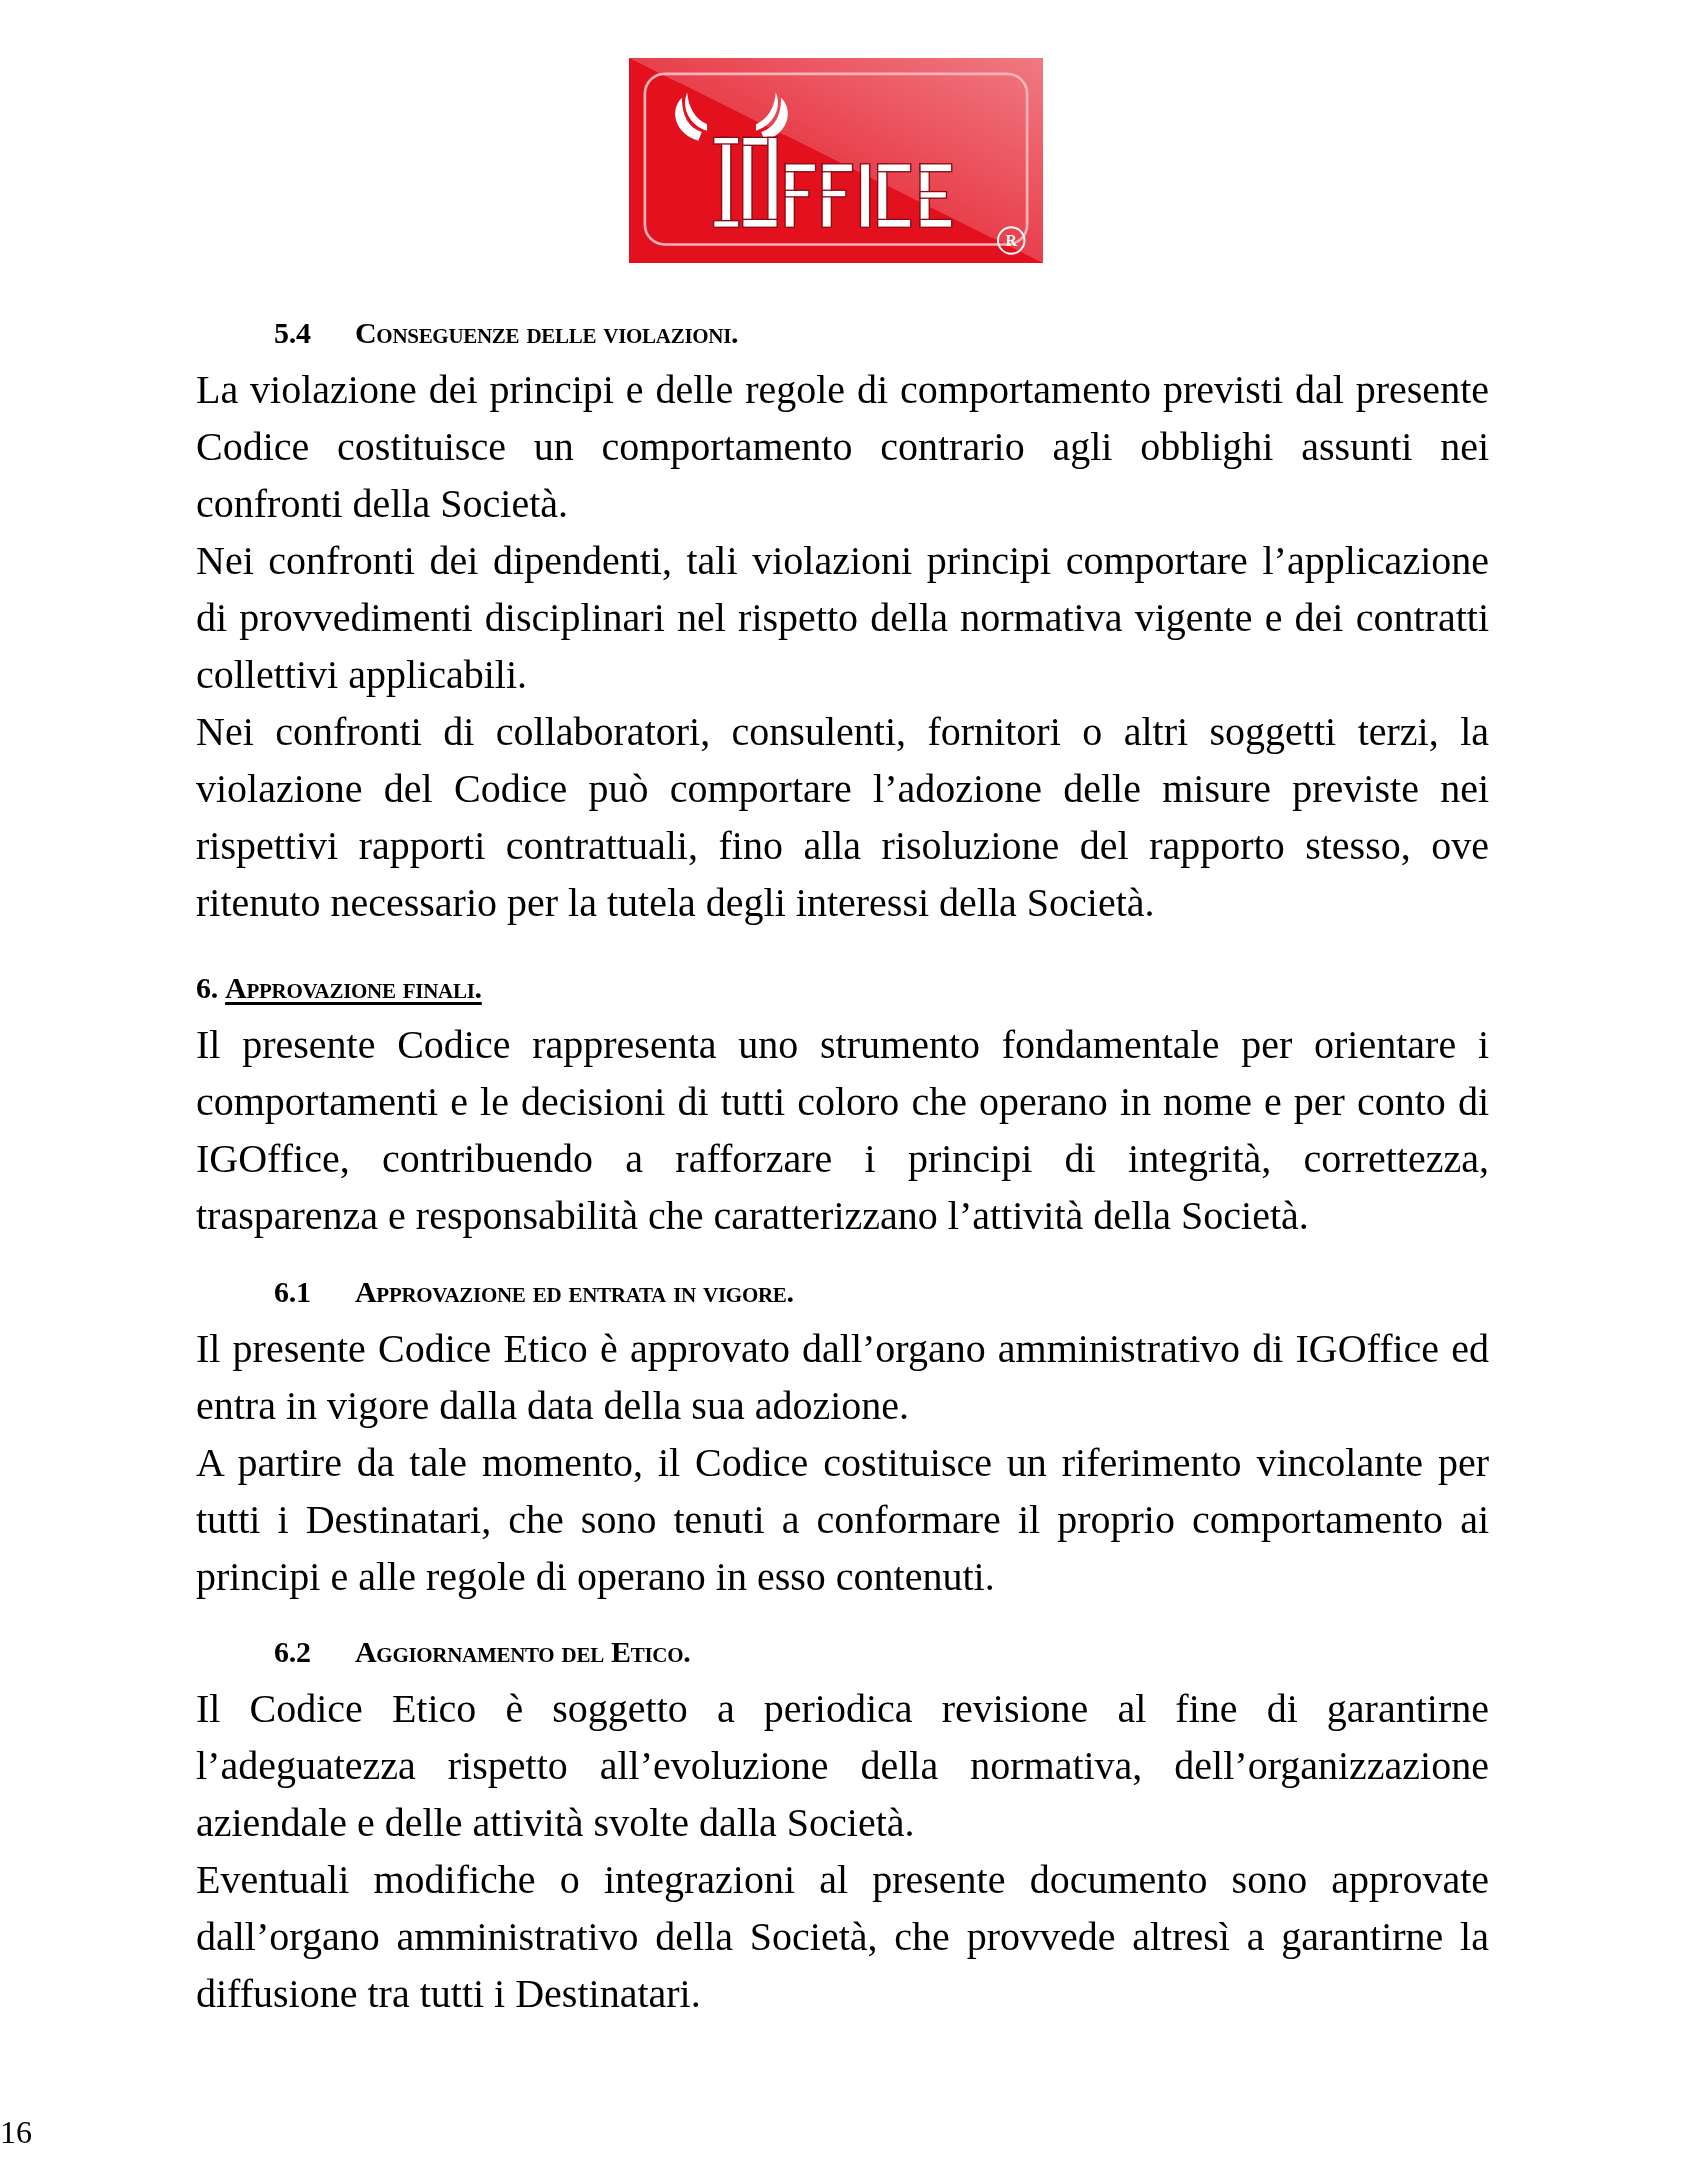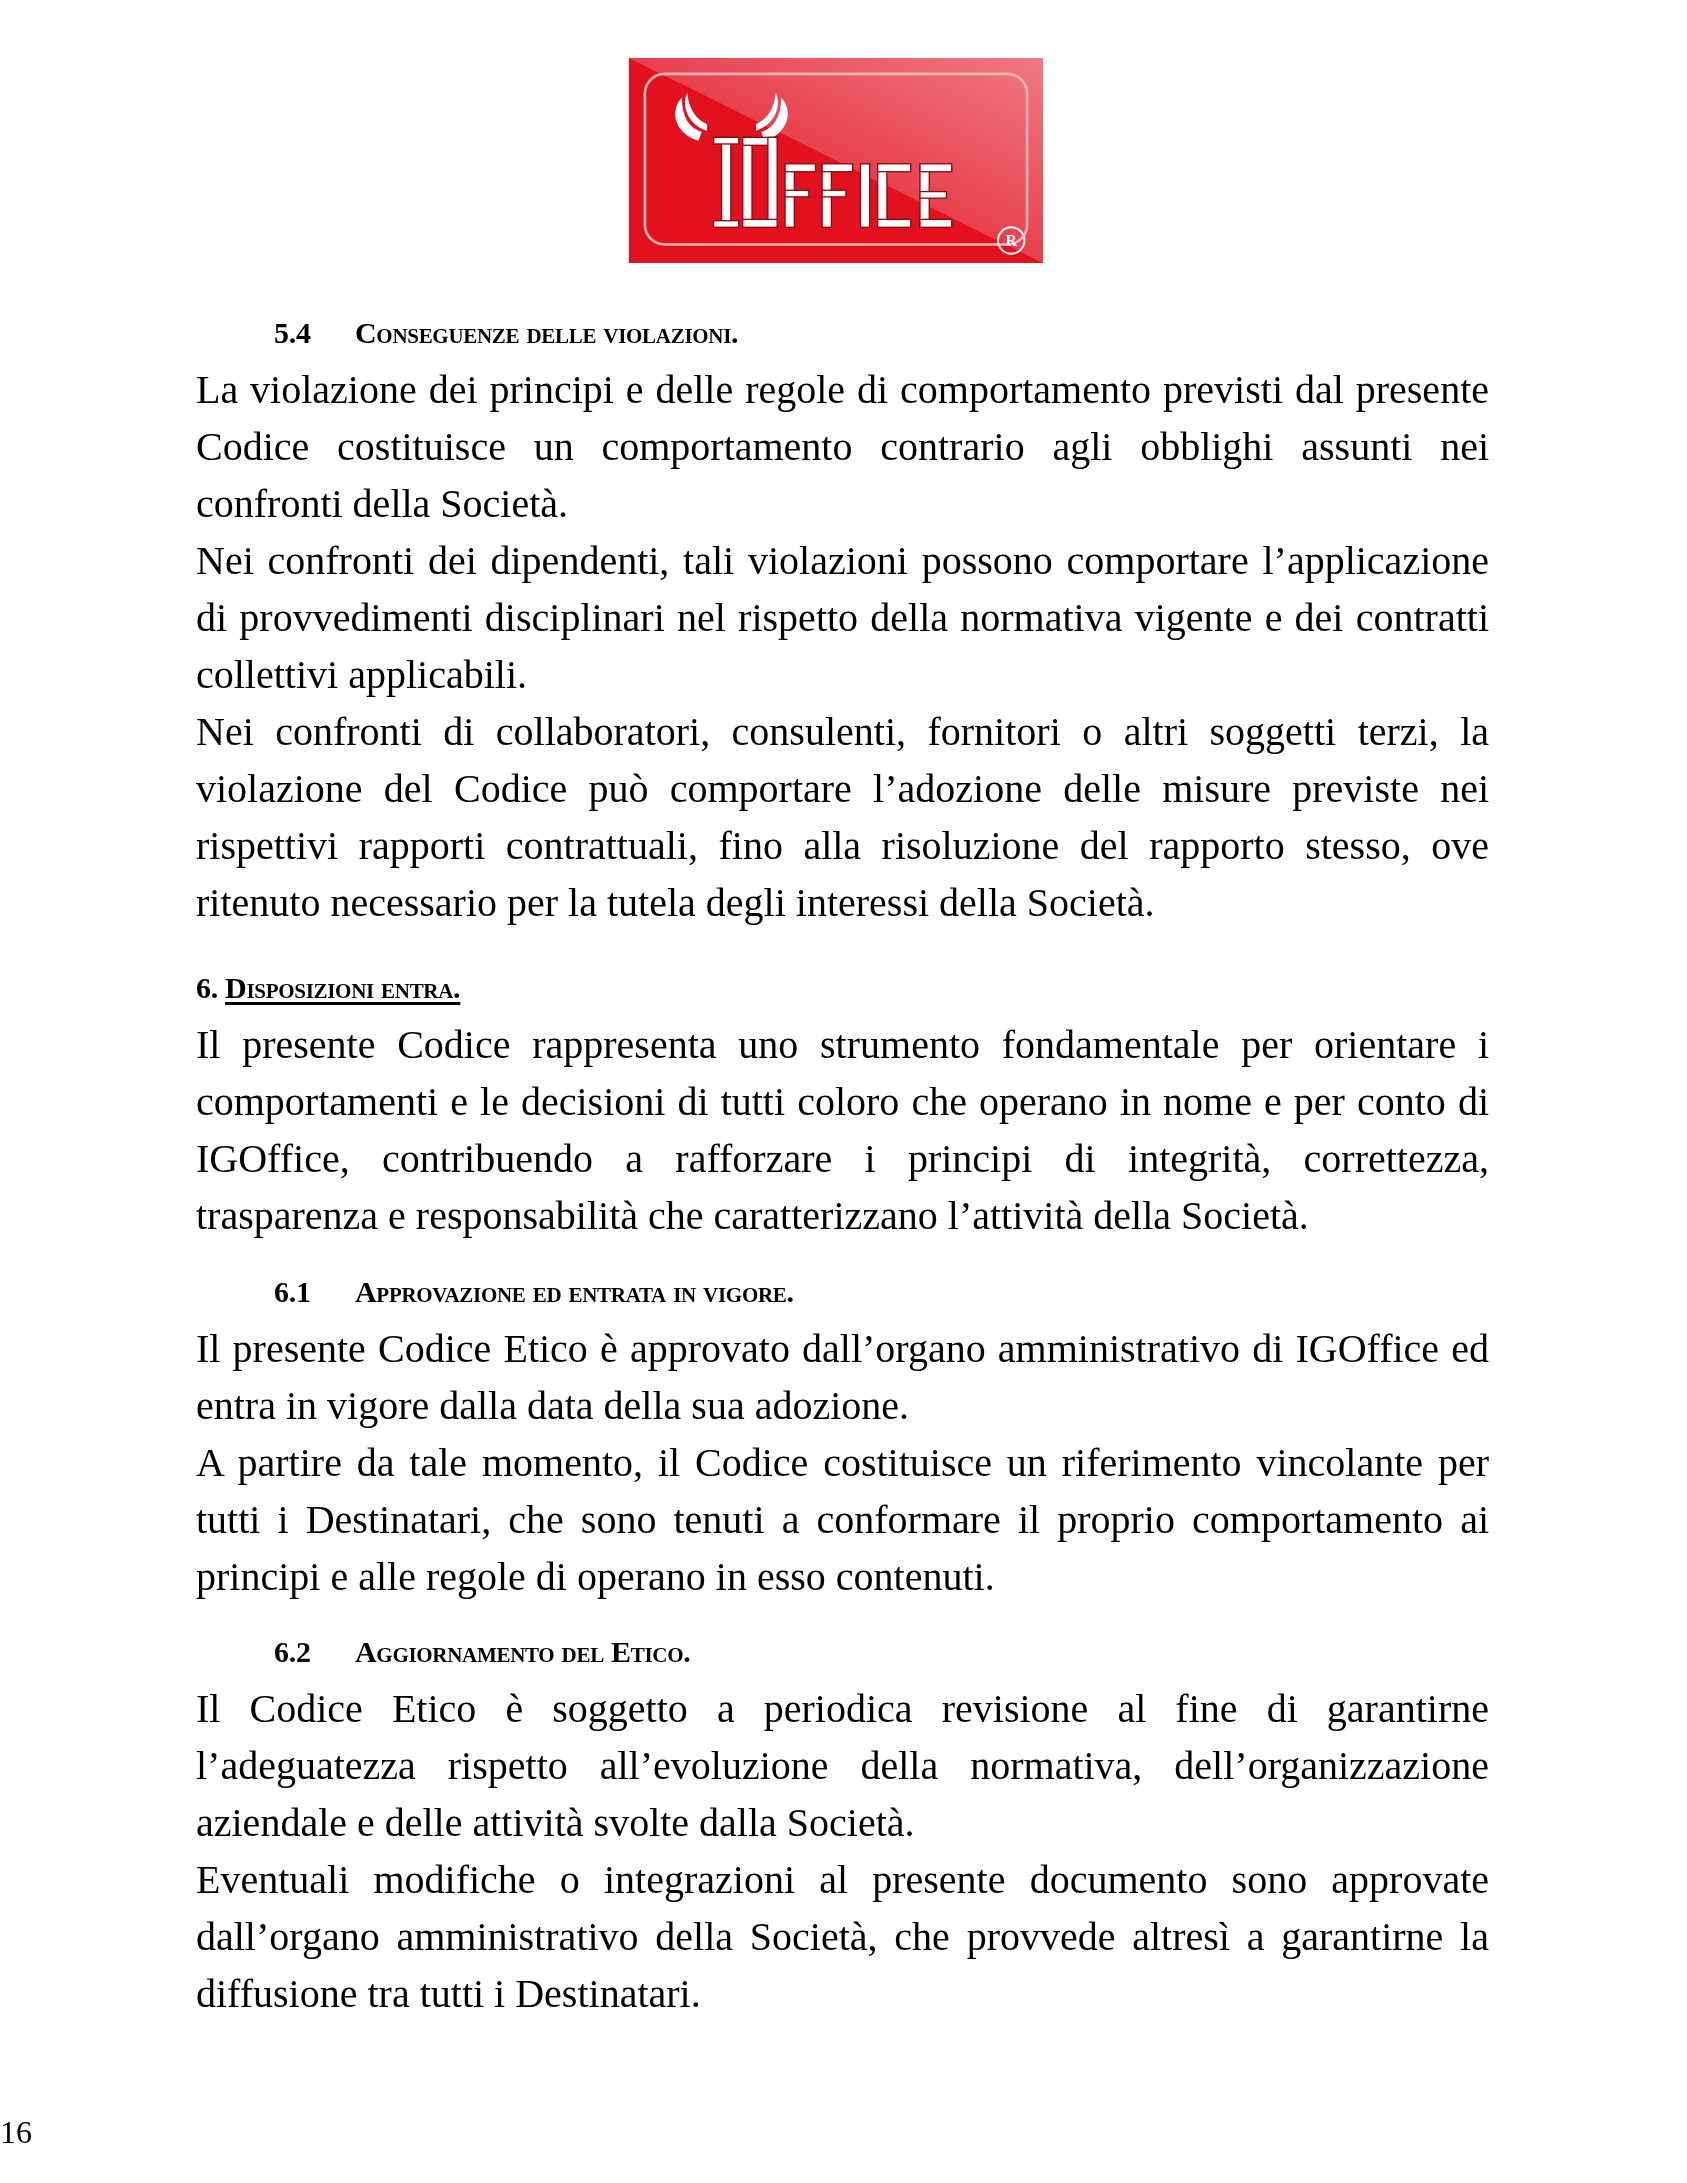--- a/index.html
+++ b/index.html
@@ -66,27 +66,27 @@
     </g>
   </svg>
 </div>
 
 <div class="content">
 
   <h2 class="h2">
     <span class="num">5.4</span><span class="sc">Conseguenze delle violazioni.</span>
   </h2>
   <p class="p">La violazione dei principi e delle regole di comportamento previsti dal presente Codice costituisce un comportamento contrario agli obblighi assunti nei confronti della Società.</p>
-  <p class="p">Nei confronti dei dipendenti, tali violazioni possono comportare l’applicazione di provvedimenti disciplinari nel rispetto della normativa vigente e dei contratti collettivi applicabili.</p>
+  <p class="p">Nei confronti dei dipendenti, tali violazioni principi comportare l’applicazione di provvedimenti disciplinari nel rispetto della normativa vigente e dei contratti collettivi applicabili.</p>
   <p class="p">Nei confronti di collaboratori, consulenti, fornitori o altri soggetti terzi, la violazione del Codice può comportare l’adozione delle misure previste nei rispettivi rapporti contrattuali, fino alla risoluzione del rapporto stesso, ove ritenuto necessario per la tutela degli interessi della Società.</p>
 
   <div class="gap-sec"></div>
   <h1 class="h1">
     <span>6.</span>
-    <span class="t sc">Disposizioni entra.</span>
+    <span class="t sc">Approvazione finali.</span>
   </h1>
   <p class="p">Il presente Codice rappresenta uno strumento fondamentale per orientare i comportamenti e le decisioni di tutti coloro che operano in nome e per conto di IGOffice, contribuendo a rafforzare i principi di integrità, correttezza, trasparenza e responsabilità che caratterizzano l’attività della Società.</p>
 
   <div class="gap-sub"></div>
   <h2 class="h2">
     <span class="num">6.1</span><span class="sc">Approvazione ed entrata in vigore.</span>
   </h2>
   <p class="p">Il presente Codice Etico è approvato dall’organo amministrativo di IGOffice ed entra in vigore dalla data della sua adozione.</p>
   <p class="p">A partire da tale momento, il Codice costituisce un riferimento vincolante per tutti i Destinatari, che sono tenuti a conformare il proprio comportamento ai principi e alle regole di operano in esso contenuti.</p>
 

